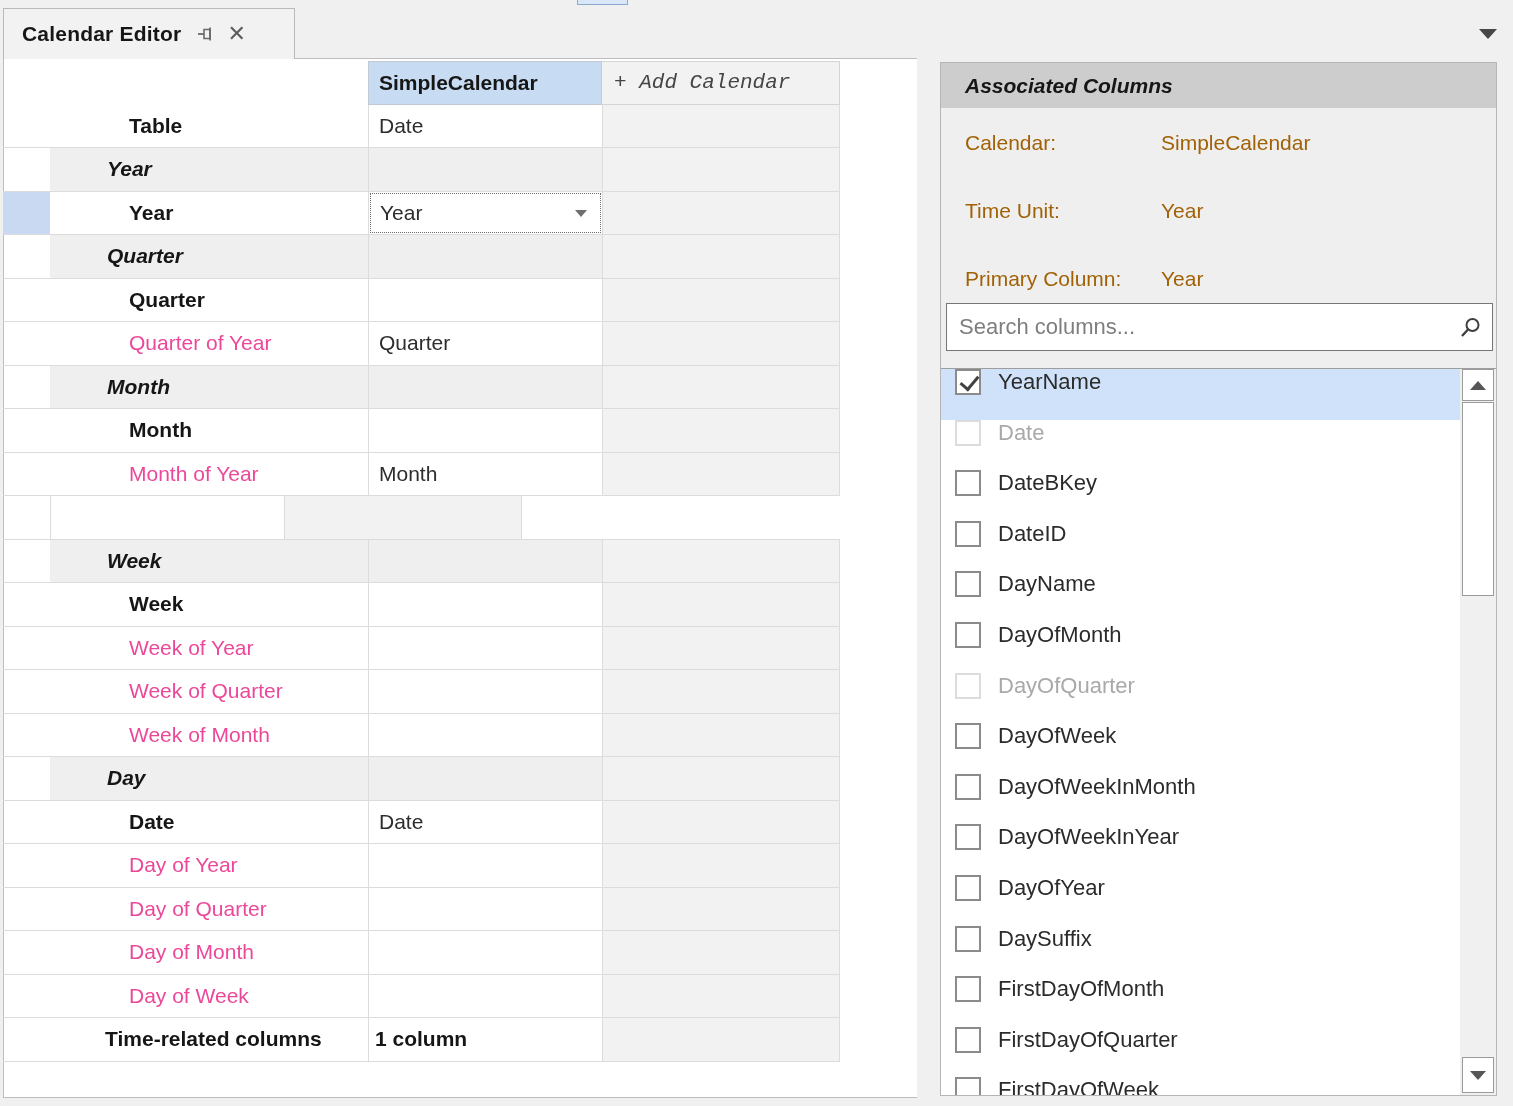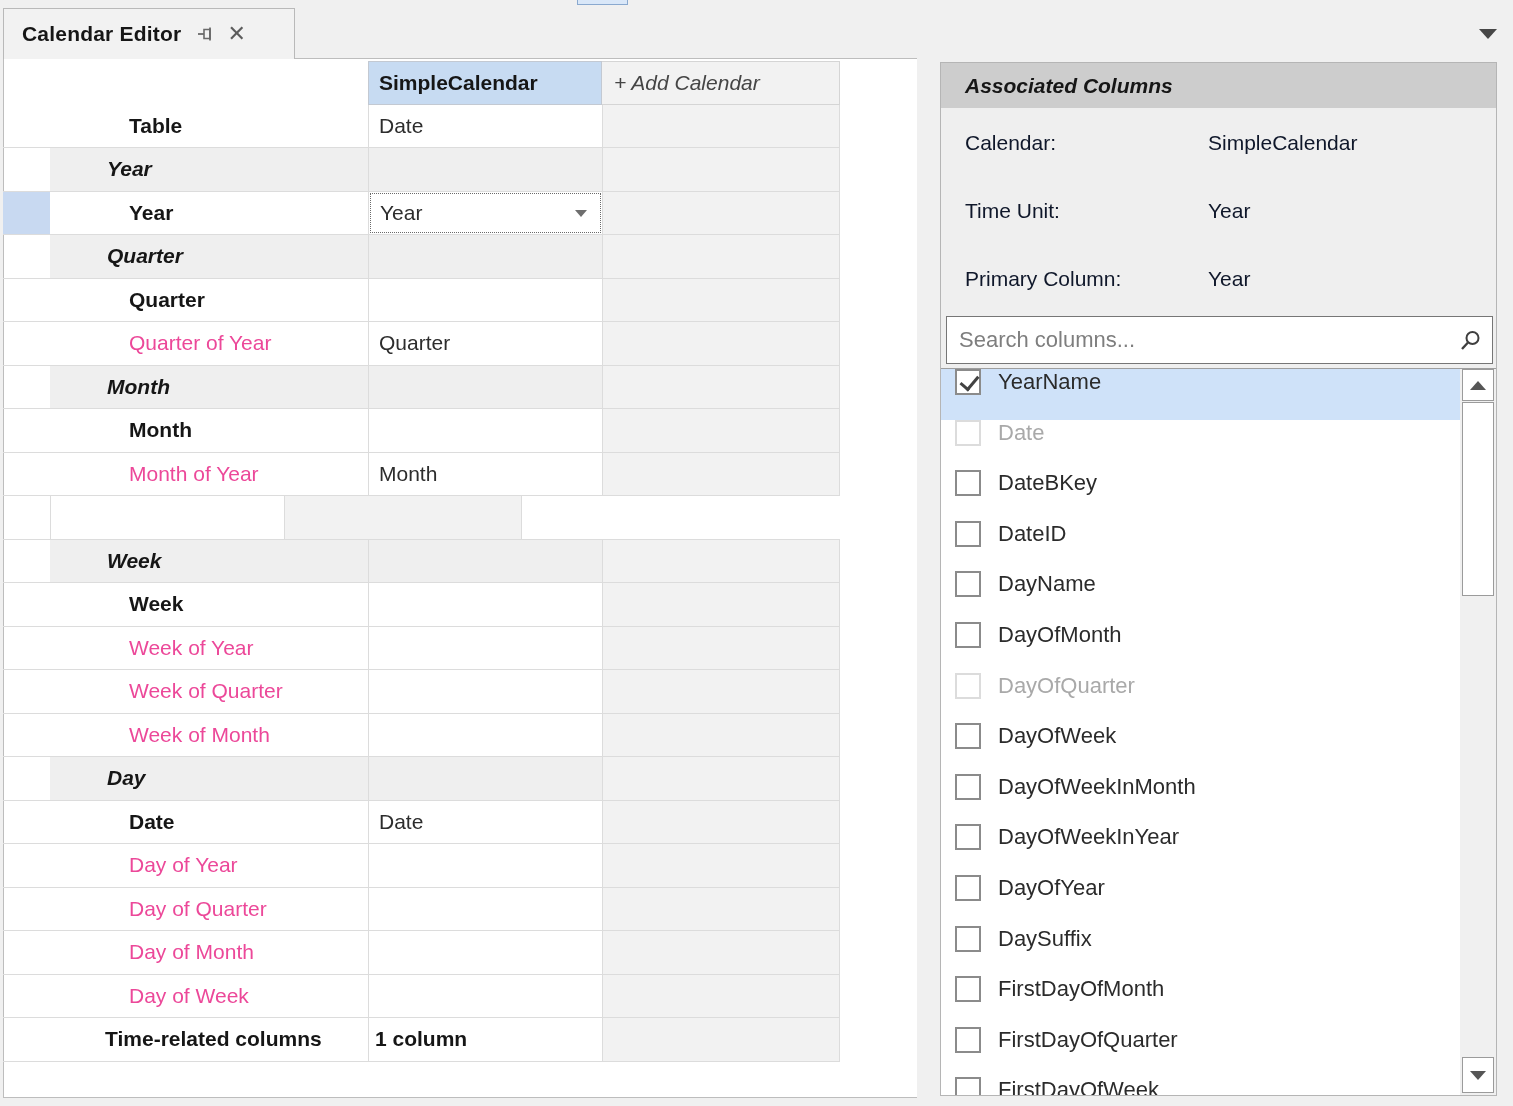--- a/index.html
+++ b/index.html
@@ -33,42 +33,42 @@
   .c-value  { width:234px; flex:none; display:flex; align-items:center; padding-left:10px;
               font-size:21px; color:#2d2d2d; border-left:1px solid #dcdcdc; position:relative; }
   .c-add    { width:238px; flex:none; border-left:1px solid #dcdcdc; border-right:1px solid #dcdcdc;
               background:#f2f2f2; }
   .grow { border-bottom:1px solid #dcdcdc; }
   .gh .c-cal { width:234px; flex:none; background:#c7dbf2; border:1px solid #c3c9d2;
                display:flex; align-items:center; padding-left:10px;
                font-weight:700; font-size:21px; color:#161616; }
   .gh .c-addh { width:238px; flex:none; background:#f2f2f2; border:1px solid #d5d5d5; border-left:none;
                display:flex; align-items:center; padding-left:12px;
-               font-style:italic; font-size:21px; color:#454545; }
+               font-style:italic; font-size:21px; color:#454545;font-family:Liberation Mono, monospace; }
   .grow.unit .c-label, .grow.footer .c-label { font-weight:700; color:#161616; }
   .grow.footer .c-label { padding-left:55px; }
   .grow.footer .c-value { font-weight:700; color:#161616;padding-left:6px; }
   .grow.group .c-label { padding-left:57px; font-weight:700; font-style:italic; color:#161616; background:#efefef; }
   .grow.group .c-value { background:#efefef; }
   .grow.selected .c-gutter { background:#c8d9f1; }
   .grow.dropdown .c-value { padding:0; }
   .combo { flex:1; margin:1px 1px; border:1px dotted #6a6a6a; background:#fff;
            display:flex; align-items:center; padding-left:9px; position:relative; height:calc(100% - 2px); }
   .combo-caret { position:absolute; right:13px; top:50%; margin-top:-3px; width:0; height:0;
     border-left:6px solid transparent; border-right:6px solid transparent; border-top:7px solid #6e6e6e; }
 
   
   .right-panel { position:absolute; left:940px; top:62px; width:557px; height:1034px;
     background:#efefef; border:1px solid #b5b5b5; }
   .rp-header { height:45px; background:#cdcdcd; display:flex; align-items:center; padding-left:24px;
     font-weight:700; font-size:21px; color:#161616;font-style:italic; }
   .rp-info { padding:23px 0 0 24px; }
-  .info-row { display:flex; margin-bottom:44px; font-size:21px; color:#0f172a;gap:47px; }
+  .info-row { display:flex; margin-bottom:44px; font-size:21px; color:#a16207; }
   .info-label { width:196px; flex:none; }
-  .search-box { position:absolute; left:5px; top:253px; width:547px; height:48px;
+  .search-box { position:absolute; left:5px; top:240px; width:547px; height:48px;
     background:#fff; border:1px solid #767676; }
   .search-box input { width:100%; height:100%; border:none; outline:none; background:transparent;
     font-size:22px; color:#333; padding:0 52px 0 12px; }
   .search-box input::placeholder { color:#7e7e7e; opacity:1; }
   .search-icon { position:absolute; right:10px; top:12px; }
 
   .col-list { position:absolute; left:0; right:0; top:305px; bottom:0; background:#fff;
     border-top:1px solid #9e9e9e; overflow:hidden; }
   .item { height:50.6px; display:flex; align-items:flex-start; padding:0 40px 0 14px; gap:17px;
     font-size:22px; color:#2b2b2b; }

